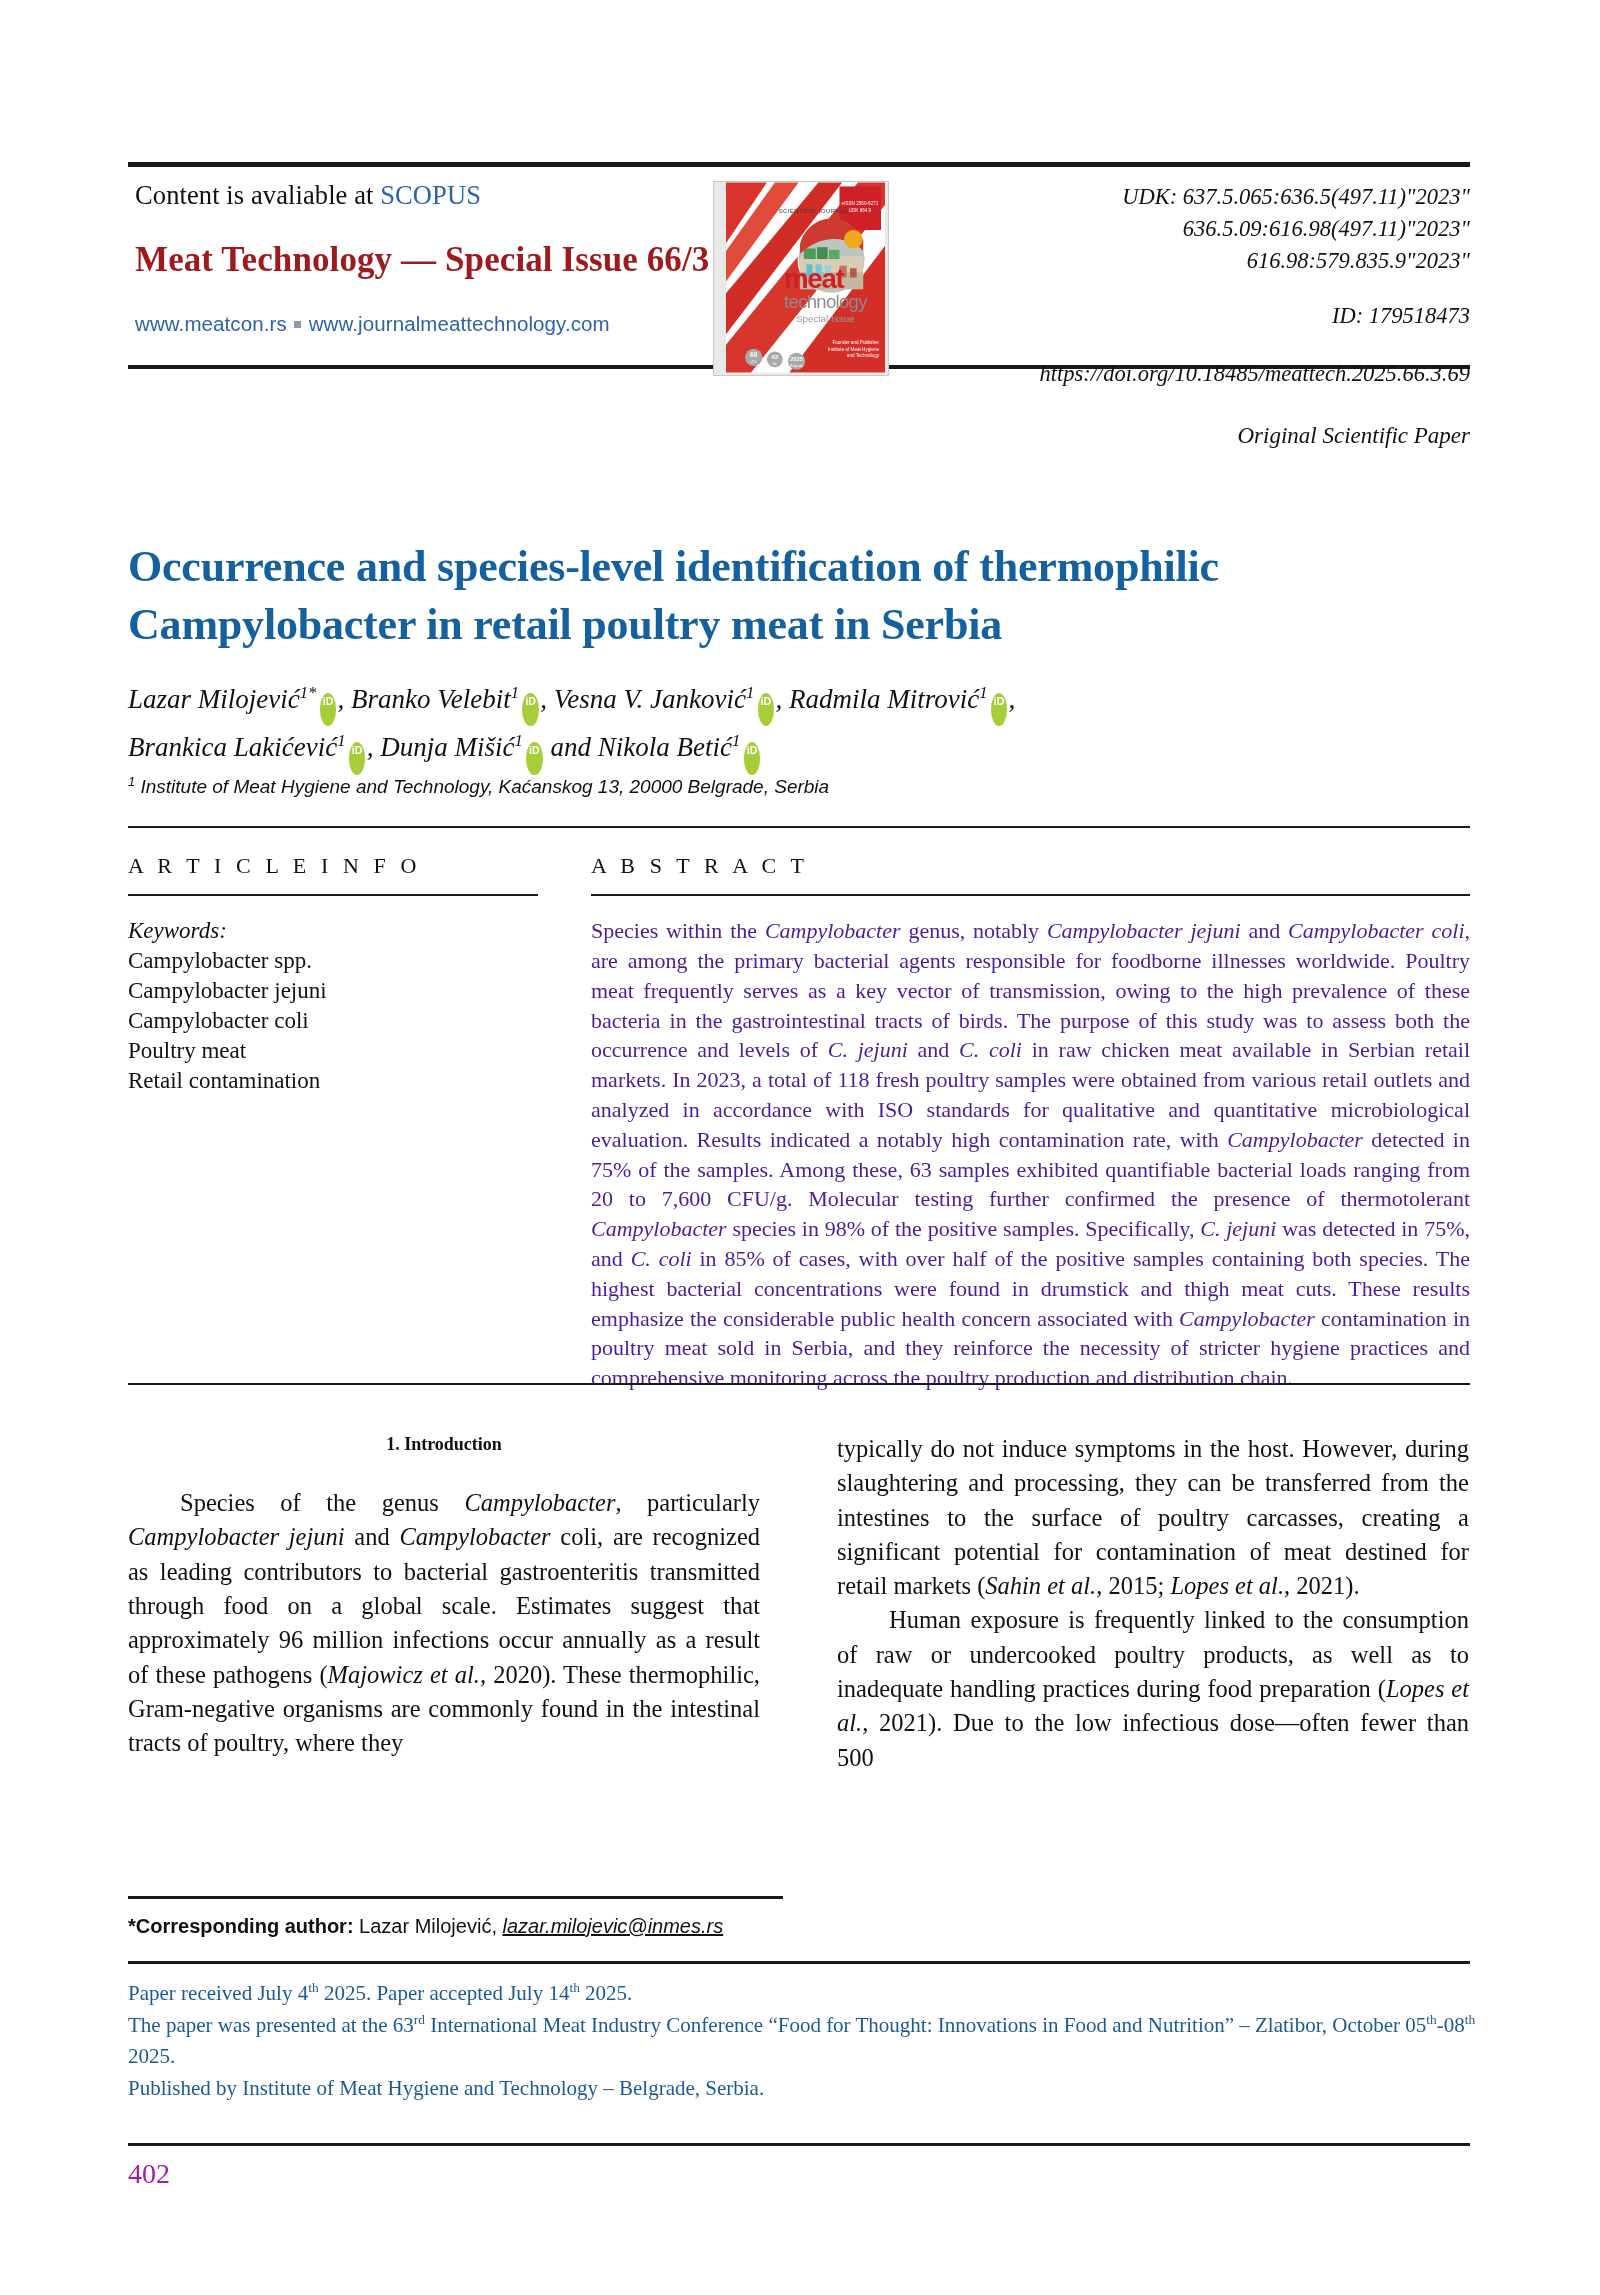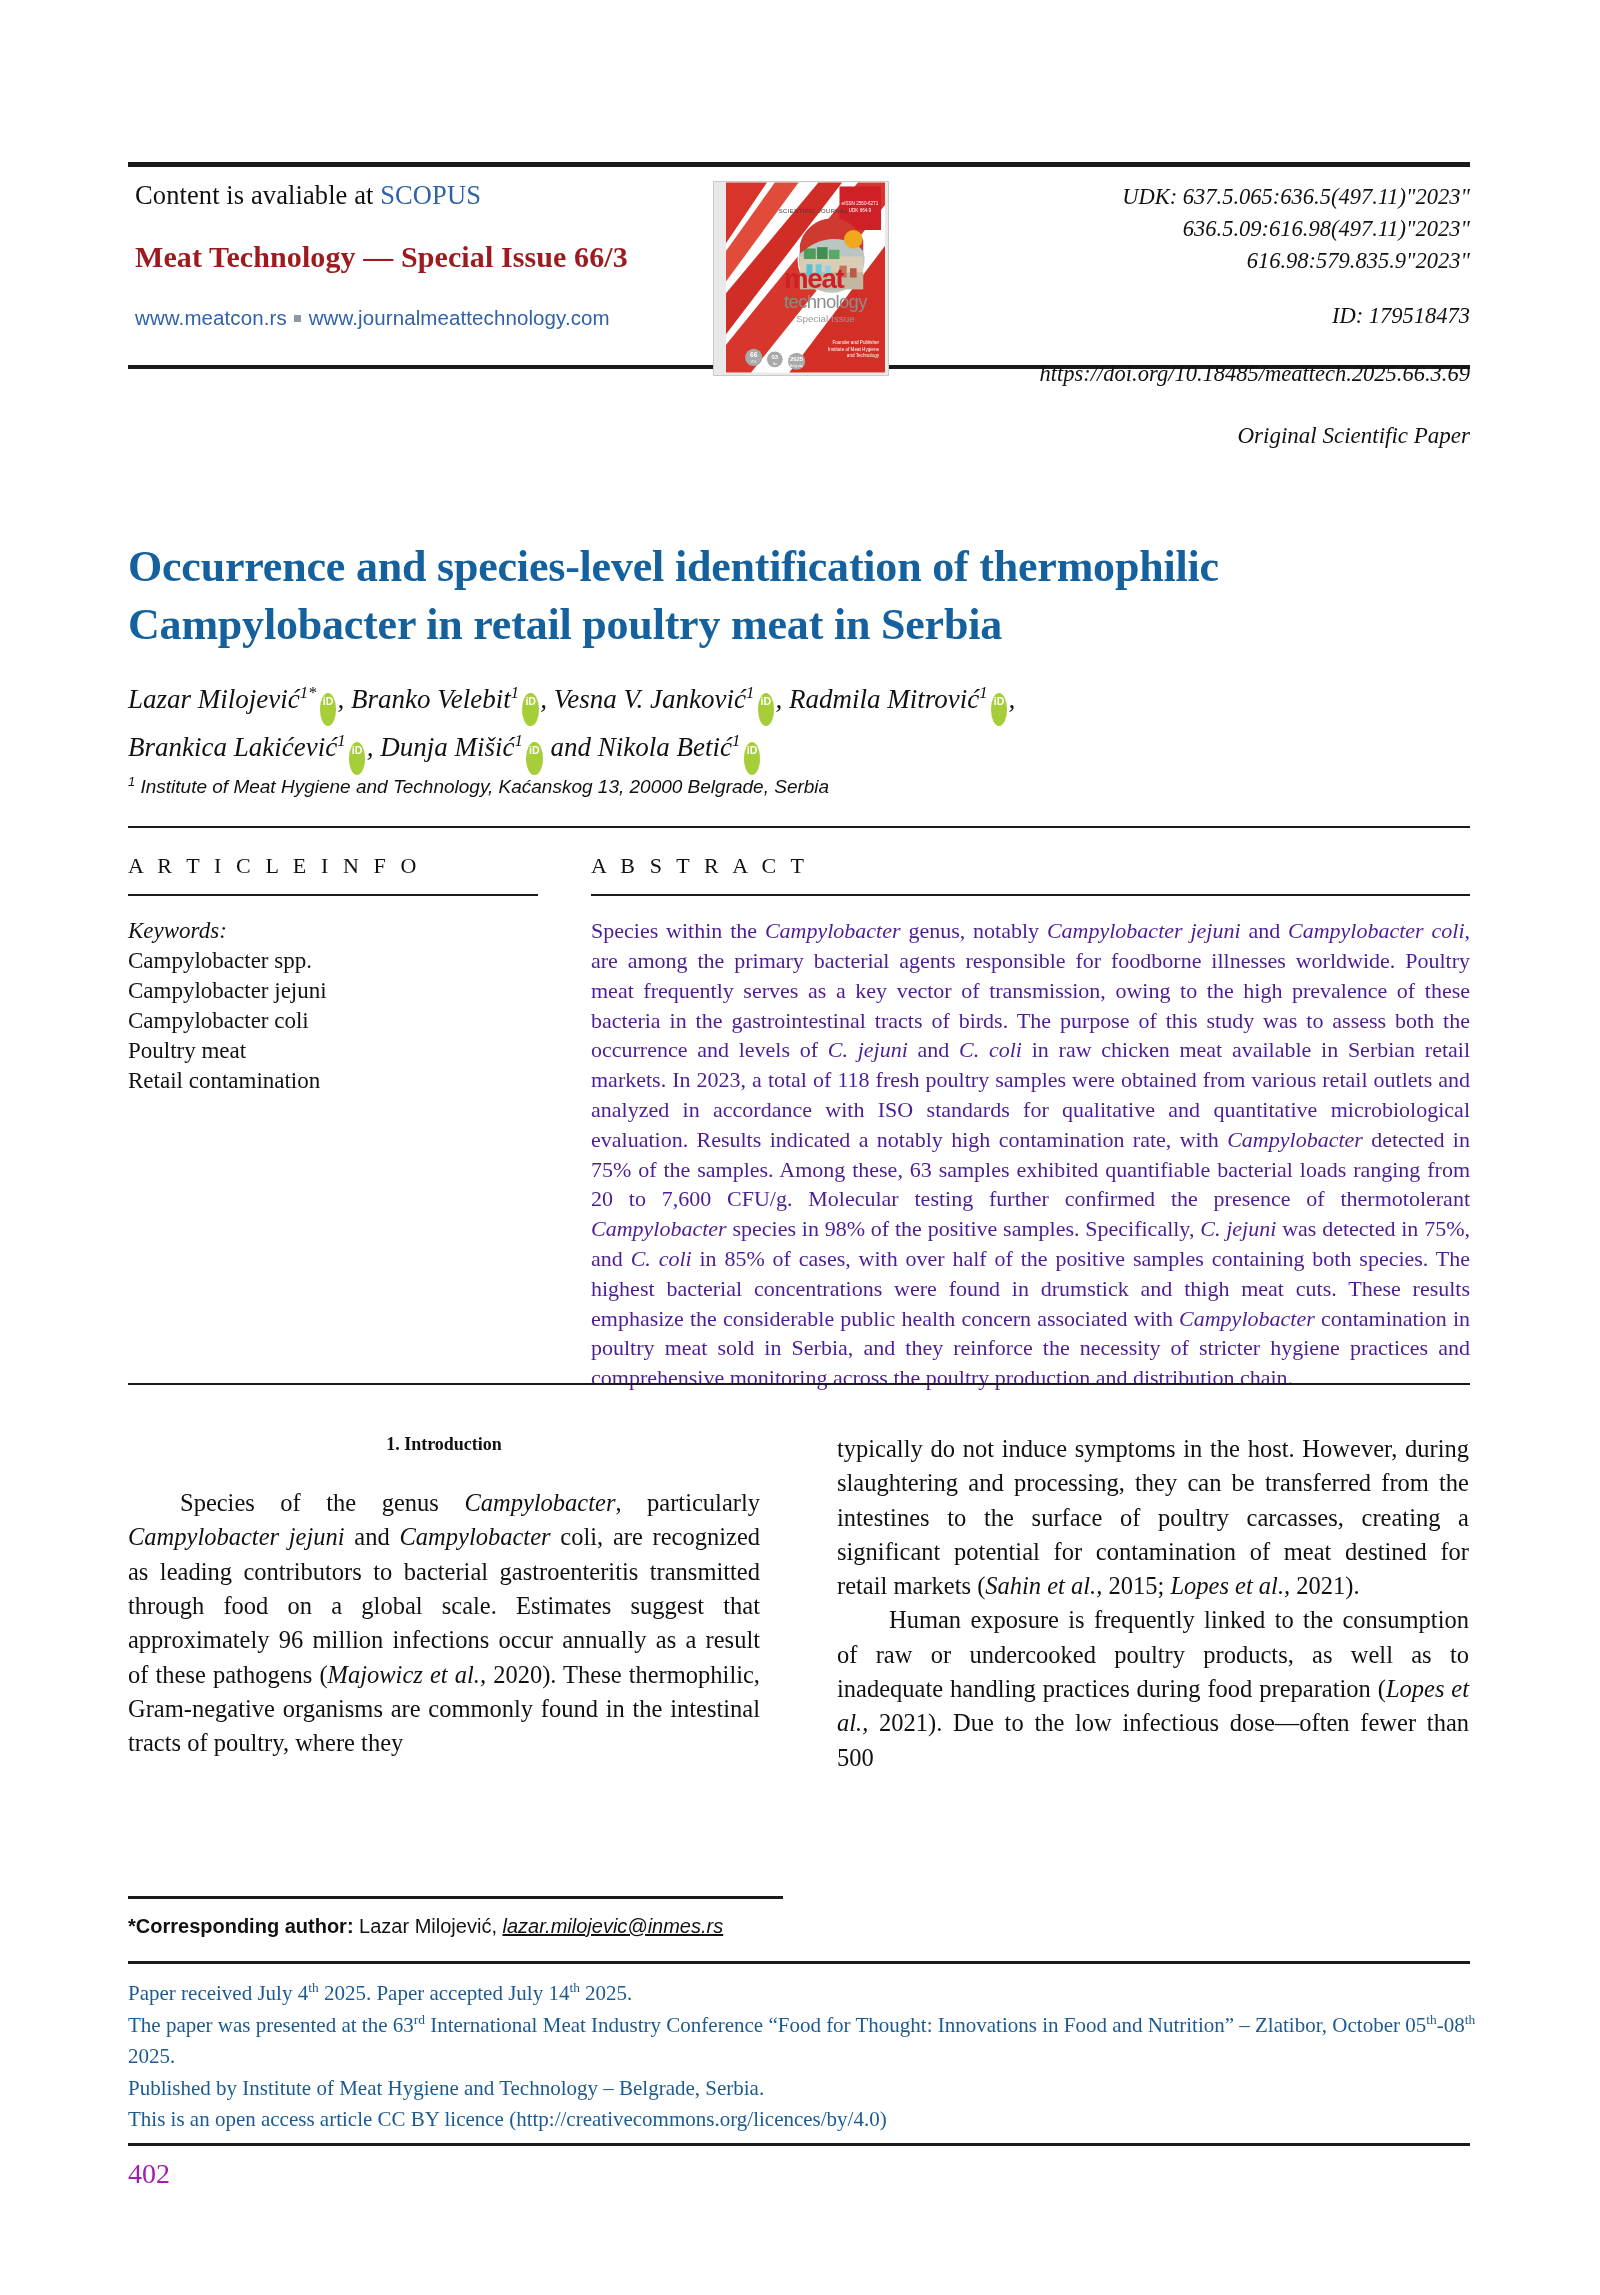--- a/index.html
+++ b/index.html
@@ -42,21 +42,21 @@
   }
   .scopus-line {
     font-size: 26.5px;
     line-height: 1.1;
     letter-spacing: 0.1px;
     color: #111;
   }
   .scopus-link { color: #2f62a8; }
   .journal-title {
     margin-top: 30px;
-    font-size: 30px;
+    font-size: 35px;
     font-weight: bold;
     color: #9d1b1f;
     letter-spacing: 0.1px;
   }
   .site-line {
     margin-top: 32px;
     font-family: "Liberation Sans", "DejaVu Sans", sans-serif;
     font-size: 20.5px;
     color: #2f62a8;
     letter-spacing: 0.1px;
@@ -399,20 +399,19 @@
   <div class="fn-rule"></div>
   <div class="fn-corresponding"><span class="lbl">*Corresponding author:</span>
     <span>Lazar Milojević,</span>
     <span class="email">lazar.milojevic@inmes.rs</span></div>
 
   <div class="fn-rule2"></div>
   <div class="fn-block">
     <div>Paper received July 4<span class="sup">th</span> 2025. Paper accepted July 14<span class="sup">th</span> 2025.</div>
     <div>The paper was presented at the 63<span class="sup">rd</span> International Meat Industry Conference “Food for Thought: Innovations in Food and Nutrition” – Zlatibor, October 05<span class="sup">th</span>-08<span class="sup">th</span> 2025.</div>
     <div>Published by Institute of Meat Hygiene and Technology – Belgrade, Serbia.</div>
-    <div>This is an open access article CC BY licence (http://creativecommons.org/licences/by/4.0)</div>
   </div>
 
   <div class="pg-rule"></div>
   <div class="pg-num">402</div>
 
 </div>
 
 
 </body></html>

